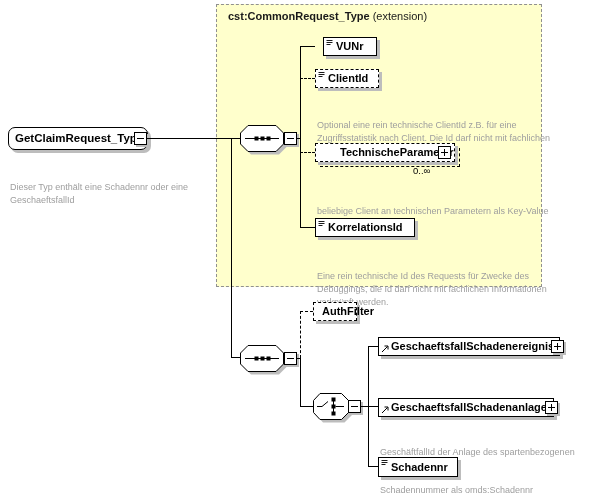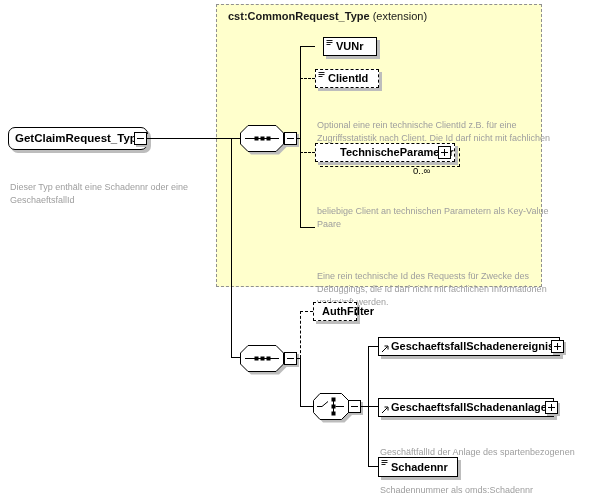--- a/index.html
+++ b/index.html
@@ -113,20 +113,26 @@
   </div>
   <div class="stackedge" style="left:320px;top:148px;width:140px;height:19px;"></div>
   <div class="pmbox flat" style="left:438px;top:146px;">
       <span class="h"></span>
       <span class="v"></span>
     </div>
   <div class="occ" style="left:413px;top:165px;">0..∞</div>
   <div class="ann" style="left:317px;top:181px;width:240px;">beliebige Client an technischen Parametern als Key-Value Paare</div>
 
   <div class="hline" style="left:300px;top:227px;width:15px;"></div>
+  <div class="ebox" style="left:315px;top:218px;width:100px;height:19px;">
+    <svg class="lines-ic" width="8" height="8">
+      <path d="M0.5,1.5 H6.5 M0.5,3.5 H6.5 M0.5,5.5 H4.5" stroke="#000" stroke-width="0.9" fill="none"></path>
+    </svg>
+    <span>KorrelationsId</span>
+  </div>
   <div class="ann" style="left:317px;top:246px;width:240px;">Eine rein technische Id des Requests für Zwecke des Debuggings, die Id darf nicht mit fachlichen Informationen verknüpft werden.</div>
 
   <svg class="octsvg" style="left:240px;top:345px;" width="50" height="33">
     <polygon points="11,3.5 39,3.5 46.5,11 46.5,22 39,29.5 11,29.5 3.5,22 3.5,11" fill="#bdbdbd" stroke="none"></polygon>
     <polygon points="8,0.5 36,0.5 43.5,8 43.5,19 36,26.5 8,26.5 0.5,19 0.5,8" fill="#ffffff" stroke="#000000"></polygon>
     <line x1="5" y1="13.5" x2="39" y2="13.5" stroke="#000000"></line>
     <rect x="14.5" y="11.5" width="4" height="4" fill="#000000"></rect>
     <rect x="20.5" y="11.5" width="4" height="4" fill="#000000"></rect>
     <rect x="26.5" y="11.5" width="4" height="4" fill="#000000"></rect>
   </svg>

